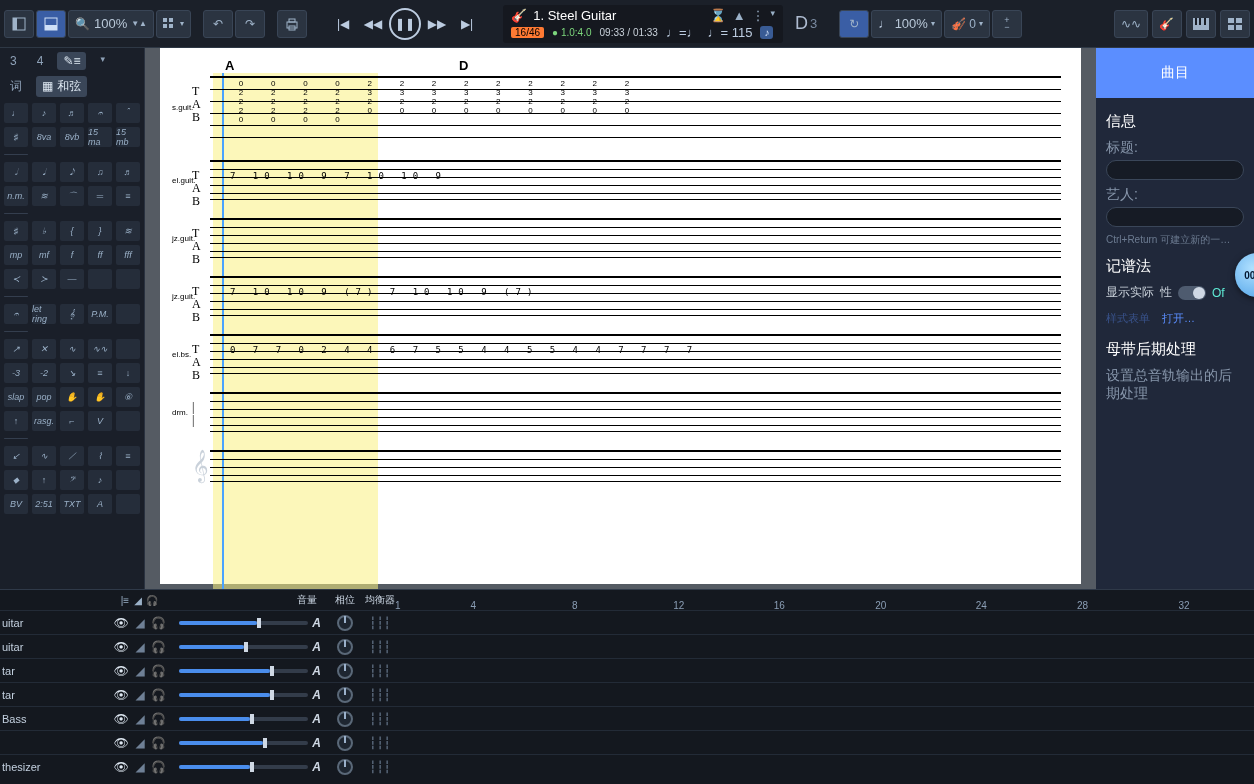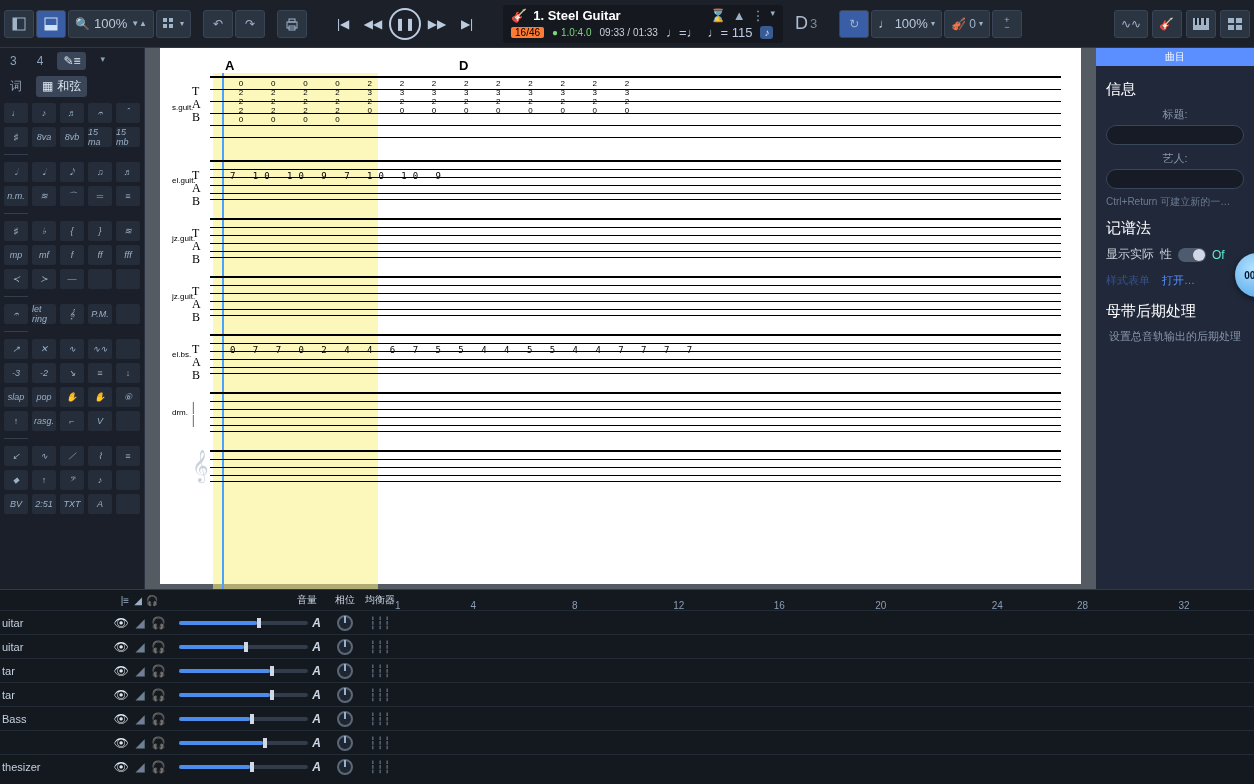--- a/index.html
+++ b/index.html
@@ -42,24 +42,24 @@
 .chord-row .c1 { width:28%;}
 .staff { height:62px; border-top:1px solid #000; border-bottom:1px solid #000; margin-bottom:22px; position:relative; background: linear-gradient(#000 0 1px, transparent 1px 12px, #000 12px 13px, transparent 13px 24px, #000 24px 25px, transparent 25px 36px, #000 36px 37px, transparent 37px 48px, #000 48px 49px, transparent 49px) ;}
 .staff.short { height:40px; background: linear-gradient(#000 0 1px, transparent 1px 8px, #000 8px 9px, transparent 9px 16px, #000 16px 17px, transparent 17px 24px, #000 24px 25px, transparent 25px 32px, #000 32px 33px, transparent 33px); margin-bottom:18px;}
 .tablabel { position:absolute; left:-38px; top:50%; transform:translateY(-50%); font-size:8px; color:#000;}
 .tab-let { position:absolute; left:-18px; top:8px; font-size:12px; color:#000; line-height:13px; font-family:serif;}
 .hl { position:absolute; left:53px; top:25px; width:165px; height:530px; background:rgba(250,240,130,0.55);}
 .playhead { position:absolute; left:62px; top:25px; width:2px; height:530px; background:#4aa3ff;}
 .ncol { width:22px; text-align:center;}
 
 .right { width:158px; background:#20283a; display:flex; flex-direction:column;}
-.right-tab { background:#5b8eff; color:#fff; text-align:center; padding:2px 0; font-size:10px;}
+.right-tab { background:#5b8eff; color:#fff; text-align:center; padding:16px 0; font-size:14px;}
 .right-body { padding:10px; flex:1; overflow:hidden;}
 .rh { font-size:15px; color:#fff; margin-bottom:8px; margin-top:4px;}
-.rlabel { color:#8796ab; font-size:11px; margin-bottom:3px;text-align:center;}
+.rlabel { color:#8796ab; font-size:14px; margin-bottom:3px;}
 .rinput { height:20px; background:#161b25; border-radius:10px; border:1px solid #3a4659; margin-bottom:6px;}
 .hint { color:#6c7b91; font-size:10px; margin-bottom:10px;}
 .switch { display:inline-block; width:28px; height:14px; background:#4e5b6f; border-radius:7px; position:relative;}
 .switch .knob { position:absolute; right:1px; top:1px; width:12px; height:12px; background:#cfd8e4; border-radius:50%;}
 .link { color:#5b8eff; cursor:pointer; font-size:11px;}
 .master-item { background:#2a3547; border:1px solid #3d4c63; border-radius:3px; padding:4px 6px; margin-bottom:4px; display:flex; align-items:center; gap:6px; cursor:pointer;}
 .mi-icon { width:16px; height:10px; background:#cfd8e4; border-radius:2px;}
 .timebadge { position:absolute; right:-25px; top:205px; width:44px; height:44px; border-radius:50%; background: radial-gradient(circle at 40% 35%, #b1e1ff, #4ba0e8); box-shadow:0 2px 6px rgba(0,0,0,0.5); color:#041730; font-size:10px; display:flex; align-items:center; justify-content:center; font-weight:bold;}
 
 
@@ -133,21 +133,21 @@
       <div class="tbtn">|◀</div>
       <div class="tbtn">◀◀</div>
       <div class="tbtn play">❚❚</div>
       <div class="tbtn">▶▶</div>
       <div class="tbtn">▶|</div>
     </div>
 
     <div class="trackbox">
       <div class="main">
         <span>🎸</span>
-        <span style="font-weight:bold">1. Steel Guitar</span>
+        <span style="font-weight:normal">1. Steel Guitar</span>
         <span style="margin-left:auto; display:flex; gap:6px; color:#9ab0c7;">
           <span>⌛</span>
           <span>▲</span>
           <span>⋮</span>
           <span style="font-size:9px">▾</span>
         </span>
       </div>
       <div class="sub">
         <span class="orbox">16/46</span>
         <span class="green">● <span>1.0:4.0</span></span>
@@ -386,20 +386,21 @@
               <div class="tab-let">T<br>A<br>B</div>
               <div style="position: absolute; top: 10px; left: 20px; right: 0px; font-size: 9px; color: rgb(0, 0, 0); letter-spacing: 6px; white-space: nowrap; font-family: monospace;">7    10 10 9        7    10 10 9</div>
             </div>
             <div class="staff short">
               <div class="tablabel">jz.guit.</div>
               <div class="tab-let">T<br>A<br>B</div>
             </div>
             <div class="staff short">
               <div class="tablabel">jz.guit.</div>
               <div class="tab-let">T<br>A<br>B</div>
+              <div style="position: absolute; top: 10px; left: 20px; right: 0px; font-size: 9px; color: rgb(0, 0, 0); letter-spacing: 6px; white-space: nowrap; font-family: monospace;">7  10 10 9  (7)   7  10 10 9  (7)</div>
             </div>
             <div class="staff short">
               <div class="tablabel">el.bs.</div>
               <div class="tab-let">T<br>A<br>B</div>
               <div style="position: absolute; top: 10px; left: 20px; right: 0px; font-size: 9px; color: rgb(0, 0, 0); letter-spacing: 6px; white-space: nowrap; font-family: monospace;">0    7  7 0 2   4   4 6 7   5   5   4 4 5   5   4 4 7 7 7   7</div>
             </div>
             <div class="staff short">
               <div class="tablabel">drm.</div>
               <div class="tab-let">|<br>|</div>
             </div>
@@ -453,21 +454,21 @@
       <div style="width:150px; text-align:right; padding-right:8px; color:#cbd6e3;">音量</div>
       <div style="width:40px; text-align:center; color:#cbd6e3;">相位</div>
       <div style="width:30px; text-align:center; color:#cbd6e3;">均衡器</div>
       <div class="th-ruler" id="ruler">
           <span class="ruler-tick" style="left: 0%;">1</span>
           <span class="ruler-tick" style="left: 8.8%;">4</span>
           <span class="ruler-tick" style="left: 20.6%;">8</span>
           <span class="ruler-tick" style="left: 32.4%;">12</span>
           <span class="ruler-tick" style="left: 44.1%;">16</span>
           <span class="ruler-tick" style="left: 55.9%;">20</span>
-          <span class="ruler-tick" style="left: 67.6%; margin-left: 16px;">24</span>
+          <span class="ruler-tick" style="left: 67.6%;">24</span>
           <span class="ruler-tick" style="left: 79.4%;">28</span>
           <span class="ruler-tick" style="left: 91.2%;">32</span>
         </div>
     </div>
     <div id="track-rows">
         <div class="track-row">
           <div class="tr-name">uitar</div>
           <div class="tr-icons">
             <span class="tico on">👁</span>
             <span class="tico">◢</span>

